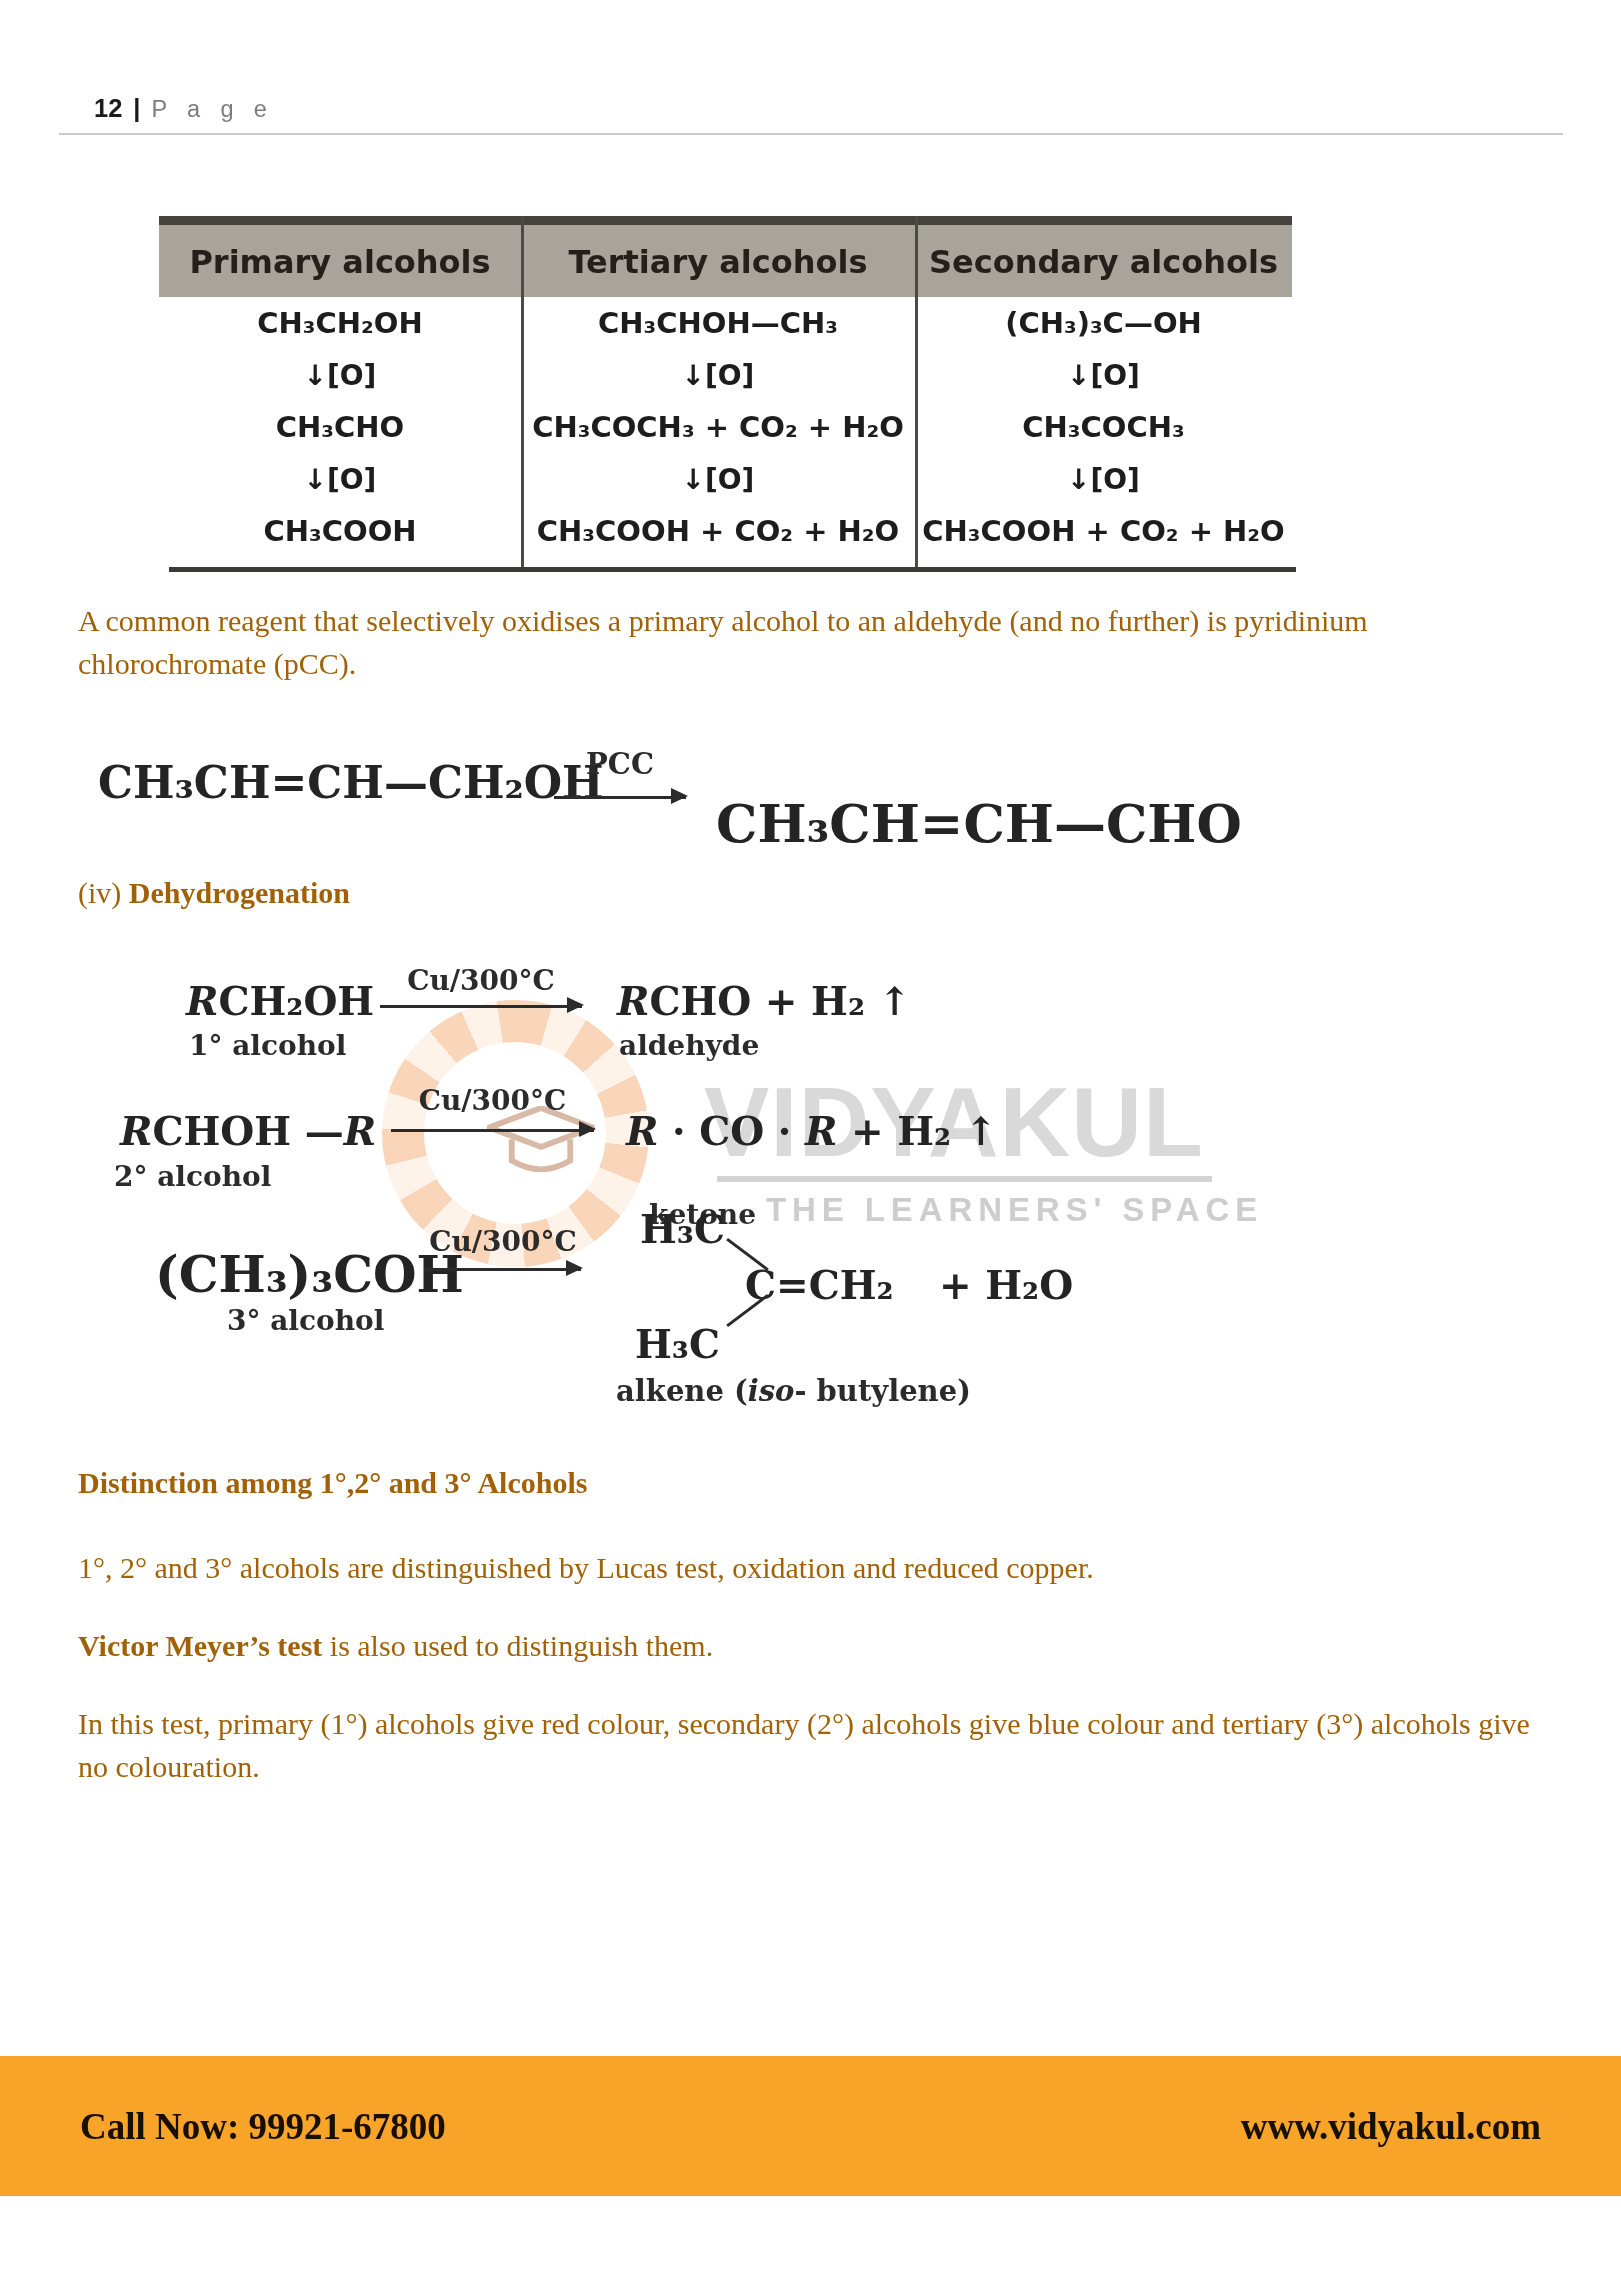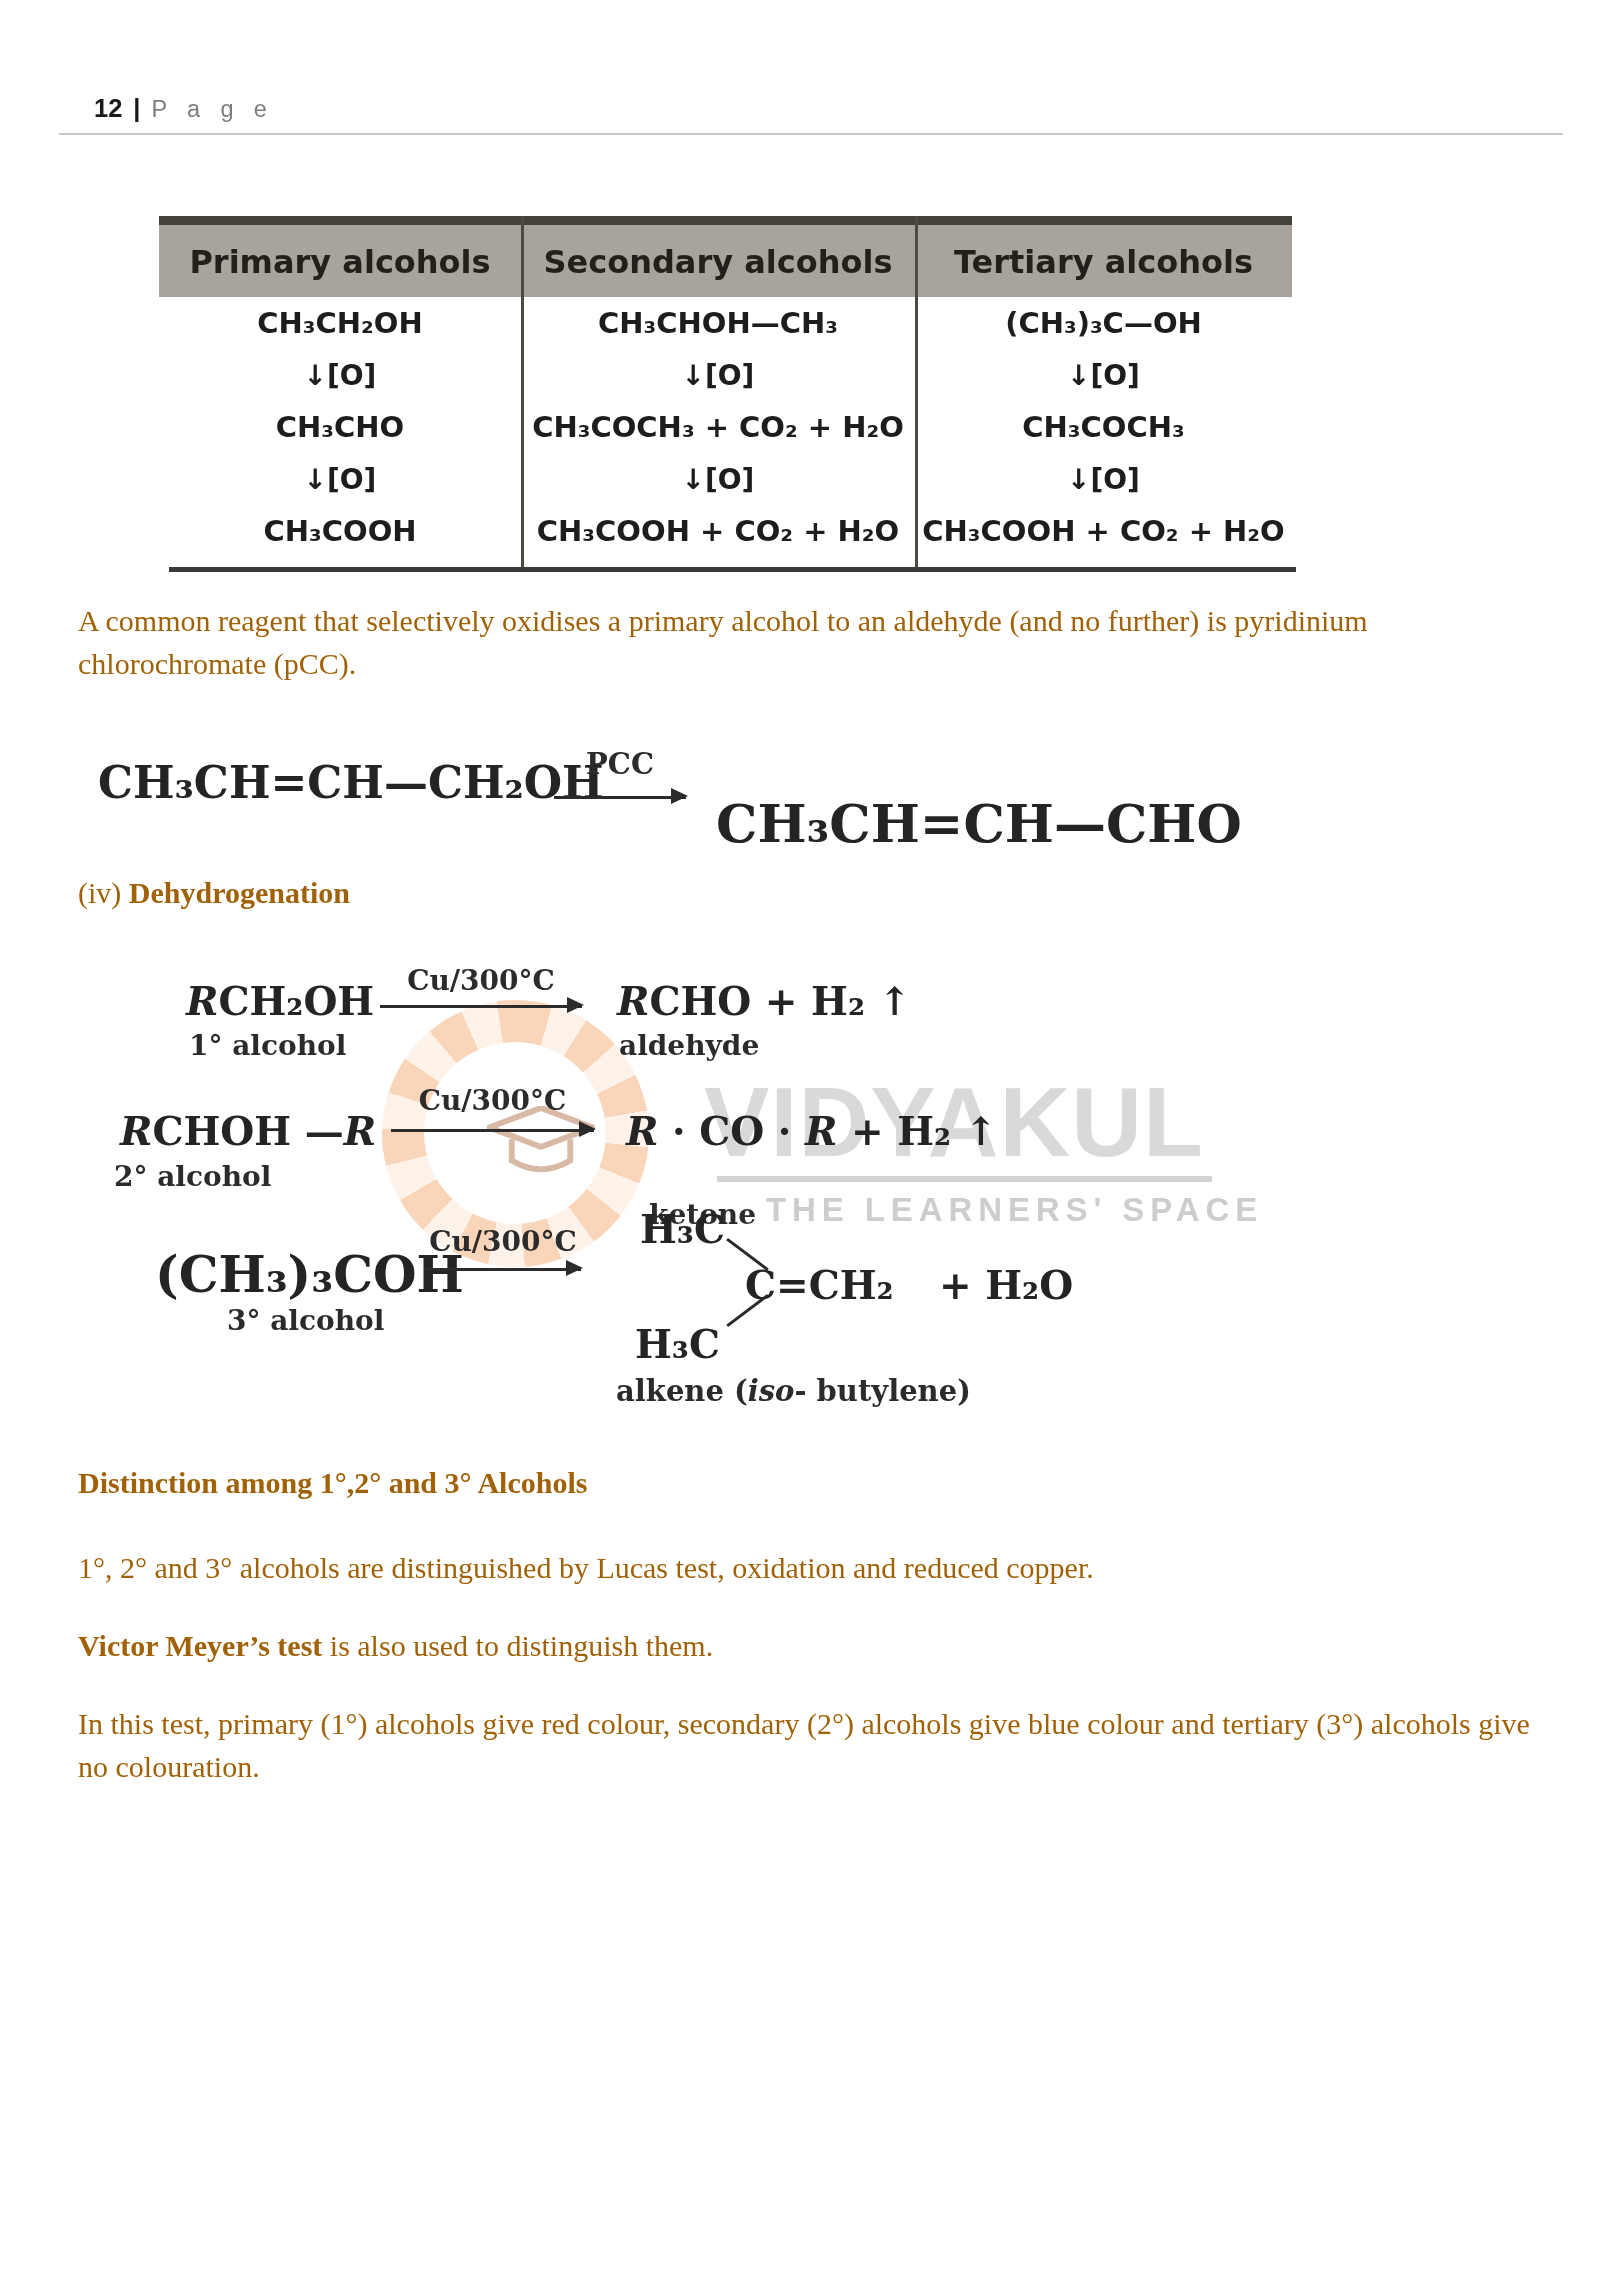--- a/index.html
+++ b/index.html
@@ -77,22 +77,22 @@
     <span class="pg-num">12</span>
     <span class="pg-sep">|</span>
     <span class="pg-label">P a g e</span>
   </div>
   <div class="abs pg-rule content"></div>
 
   <div class="abs scan-table content">
     <div class="tbl-band"></div>
     <div class="tbl-headrow">
       <div class="tbl-headcell">Primary alcohols</div>
+      <div class="tbl-headcell">Tertiary alcohols</div>
       <div class="tbl-headcell">Secondary alcohols</div>
-      <div class="tbl-headcell">Tertiary alcohols</div>
     </div>
     <div class="tbl-body">
       <div class="tbl-cell">CH₃CH₂OH</div>
       <div class="tbl-cell">CH₃CHOH—CH₃</div>
       <div class="tbl-cell">(CH₃)₃C—OH</div>
       <div class="tbl-cell op">↓[O]</div>
       <div class="tbl-cell op">↓[O]</div>
       <div class="tbl-cell op">↓[O]</div>
       <div class="tbl-cell">CH₃CHO</div>
       <div class="tbl-cell">CH₃COCH₃  + CO₂  + H₂O</div>
@@ -146,15 +146,19 @@
   <div class="abs chem content" style="left:635px;top:1321px;font-size:39px;">H₃C</div>
   <div class="abs eq-label content" style="left:616px;top:1374px;font-size:29px;"><span>alkene (</span><span class="it">iso</span><span>- butylene)</span></div>
 
   <div class="abs para bold content" style="left:78px;top:1462px;">Distinction among 1°,2° and 3° Alcohols</div>
   <div class="abs para content" style="left:78px;top:1547px;width:1470px;">1°, 2° and 3° alcohols are distinguished by Lucas test, oxidation and reduced copper.</div>
   <div class="abs para content" style="left:78px;top:1625px;width:1470px;">
     <span class="bold">Victor Meyer’s test</span><span> is also used to distinguish them.</span>
   </div>
   <div class="abs para content" style="left:78px;top:1703px;width:1470px;">In this test, primary (1°) alcohols give red colour, secondary (2°) alcohols give blue colour and tertiary (3°) alcohols give no colouration.</div>
 
+  <div class="abs footer content">
+    <div class="footer-text">Call Now: 99921-67800</div>
+    <div class="footer-text">www.vidyakul.com</div>
+  </div>
 
 </div>
 
 
 </body></html>

